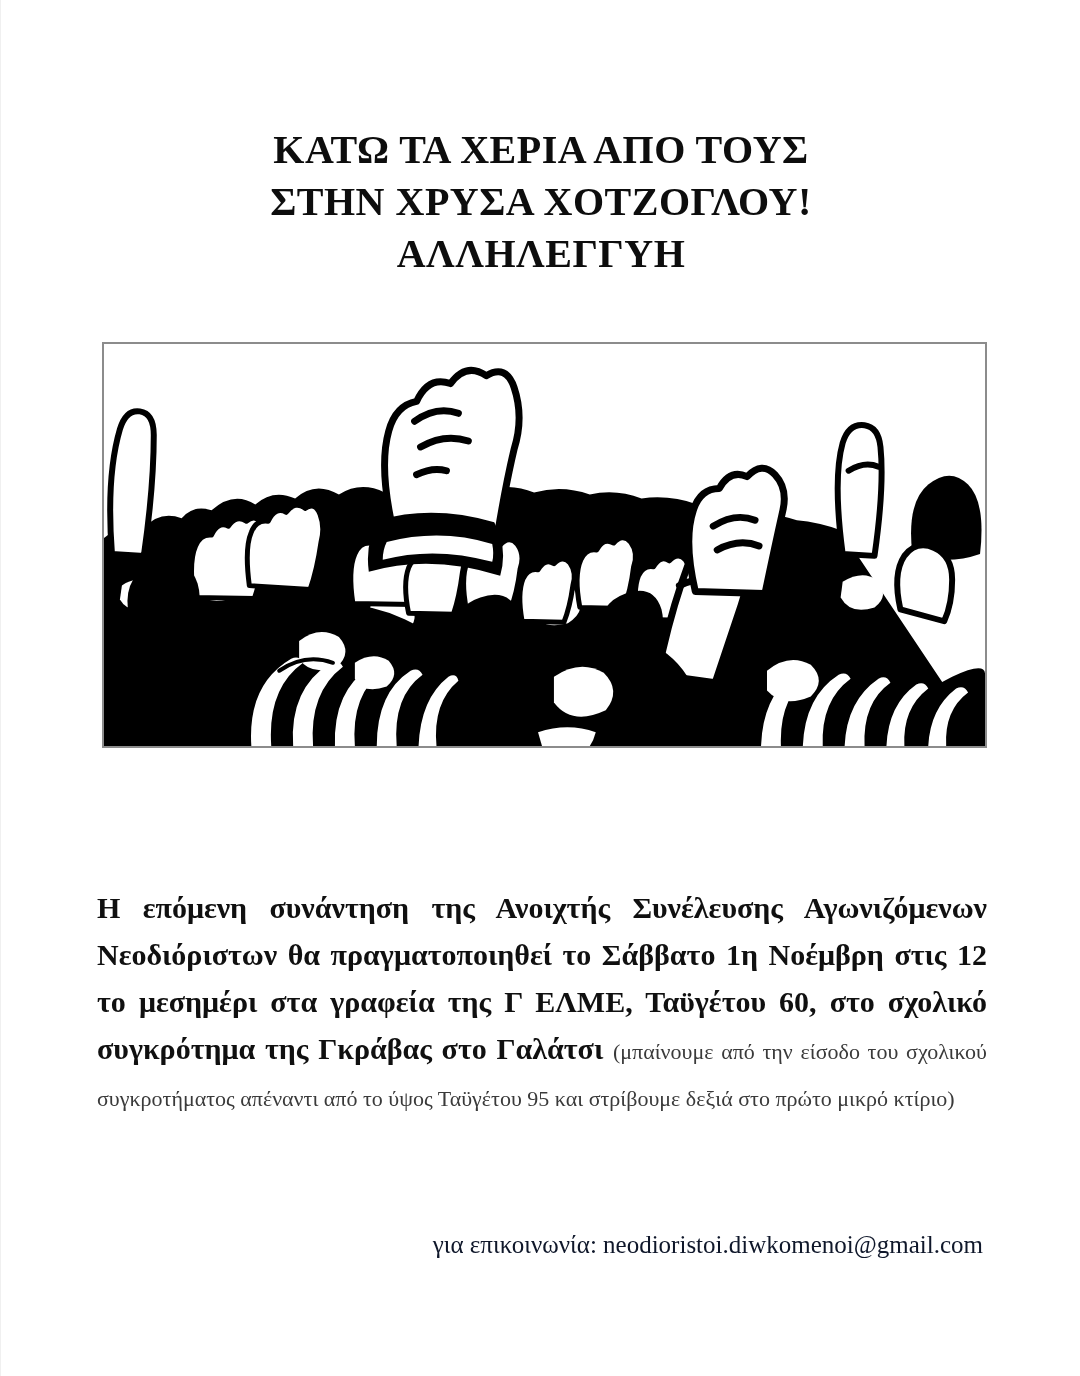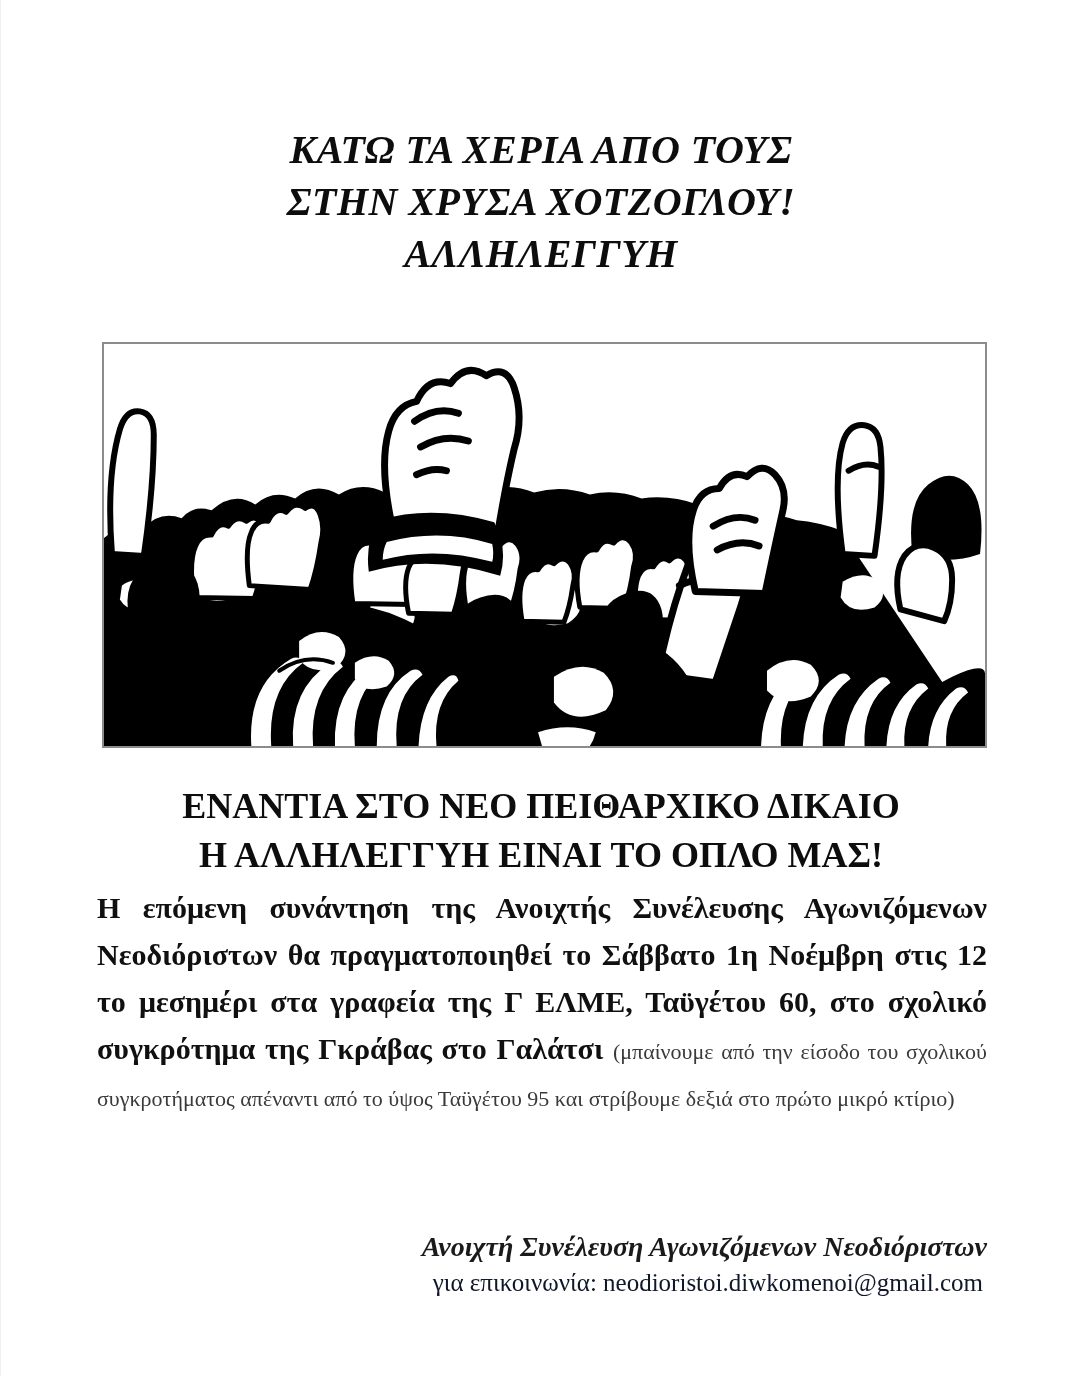--- a/index.html
+++ b/index.html
@@ -20,21 +20,20 @@
     color: #000000;
   }
 
   
   .headline {
     position: absolute;
     left: 60px;
     top: 124px;
     width: 960px;
     text-align: center;
-    font-style: italic;
   }
   .headline .hl {
     display: block;
     font-weight: bold;
     color: #0d0d0d;
     letter-spacing: 0.5px;
     white-space: nowrap;
   }
   .hl-1 { font-size: 40px; line-height: 52px; }
   .hl-2 { font-size: 40px; line-height: 52px; letter-spacing: 0.2px; }
@@ -288,27 +287,22 @@
       </g>
 
       <g fill="#000000">
         <path d="M352 300 q-4 -34 26 -44 q30 -10 40 18 q8 26 -12 40 Z"></path>
         <path d="M500 292 q-4 -30 24 -40 q28 -10 36 16 q6 24 -12 36 Z"></path>
         <path d="M24 268 q-4 -36 28 -46 q32 -10 42 20 q8 28 -14 42 Z"></path>
       </g>
     </svg>
   </div>
 
-  <div class="subheadline">
-    <span class="sl">ΕΝΑΝΤΙΑ ΣΤΟ ΝΕΟ ΠΕΙΘΑΡΧΙΚΟ ΔΙΚΑΙΟ</span>
-    <span class="sl">Η ΑΛΛΗΛΕΓΓΥΗ ΕΙΝΑΙ ΤΟ ΟΠΛΟ ΜΑΣ!</span>
-  </div>
 
   <div class="body-block">
     <p class="body-text"><span>Η επόμενη συνάντηση της Ανοιχτής Συνέλευσης Αγωνιζόμενων Νεοδιόριστων θα πραγματοποιηθεί το Σάββατο 1η Νοέμβρη στις 12 το μεσημέρι στα γραφεία της Γ ΕΛΜΕ, Ταϋγέτου 60, στο σχολικό συγκρότημα της Γκράβας στο Γαλάτσι </span><span class="fine">(μπαίνουμε από την είσοδο του σχολικού συγκροτήματος απέναντι από το ύψος Ταϋγέτου 95 και στρίβουμε δεξιά στο πρώτο μικρό κτίριο)</span></p>
   </div>
 
   <div class="signature">
-    <span class="sig-name">Ανοιχτή Συνέλευση Αγωνιζόμενων Νεοδιόριστων</span>
     <span class="sig-contact">για επικοινωνία: neodioristoi.diwkomenoi@gmail.com</span>
   </div>
 
 </div>
 
 </body></html>

